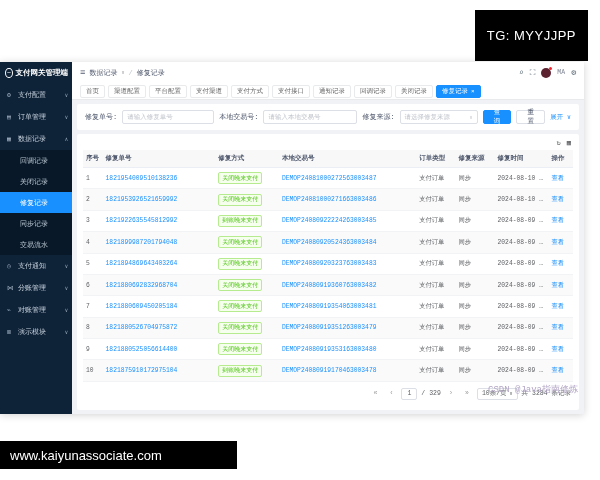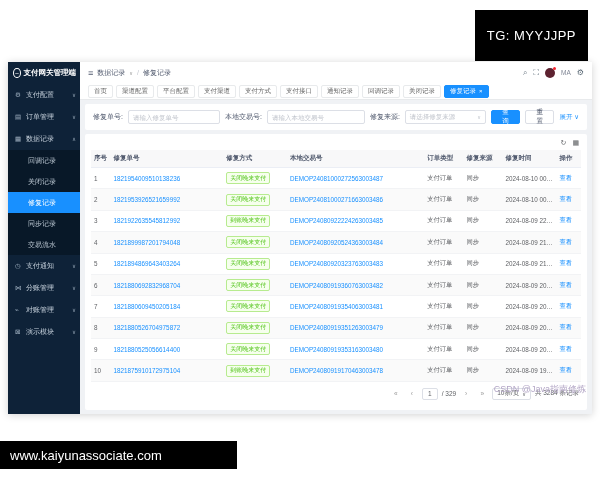--- a/index.html
+++ b/index.html
@@ -4,22 +4,22 @@
 <style>
   * { margin:0; padding:0; box-sizing:border-box; }
   html,body { width:600px; height:480px; }
   body { font-family:"Liberation Sans","DejaVu Sans",sans-serif; background:#fff; position:relative; overflow:hidden; }
 
   .tg-box { position:absolute; top:10px; right:12px; background:#000; color:#fff;
     font-size:13px; padding:18px 12px; letter-spacing:.5px; }
   .site-box { position:absolute; left:0; bottom:11px; width:237px; height:28px; background:#000;
     color:#fff; font-size:13px; display:flex; align-items:center; padding-left:10px; }
 
-  .app { position:absolute; left:8px; top:62px; width:584px; height:352px; background:#fff;
-    box-shadow:0 1px 8px rgba(0,0,0,.18); display:flex; overflow:hidden; }
+  .app { position:absolute; left:0; top:62px; width:584px; height:352px; background:#fff;
+    box-shadow:0 1px 8px rgba(0,0,0,.18); display:flex; overflow:hidden;font-family:Liberation Mono, monospace; }
 
   
   .sidebar { width:72px; background:#0e2238; color:#c6d1dc; flex-shrink:0; display:flex; flex-direction:column; }
   .logo-row { display:flex; align-items:center; gap:3px; padding:6px 4px 6px 5px; color:#fff; }
   .logo-icon { width:10px; height:10px; border:1px solid #fff; border-radius:50%; font-size:7px;
     display:flex; align-items:center; justify-content:center; }
   .logo-title { font-size:7.5px; font-weight:bold; white-space:nowrap; }
   .side-item { display:flex; align-items:center; gap:3px; height:22px; padding:0 4px 0 7px;
     font-size:7px; cursor:pointer; white-space:nowrap; }
   .side-item .mi { font-size:6.5px; width:8px; color:#9fb0c0; }

